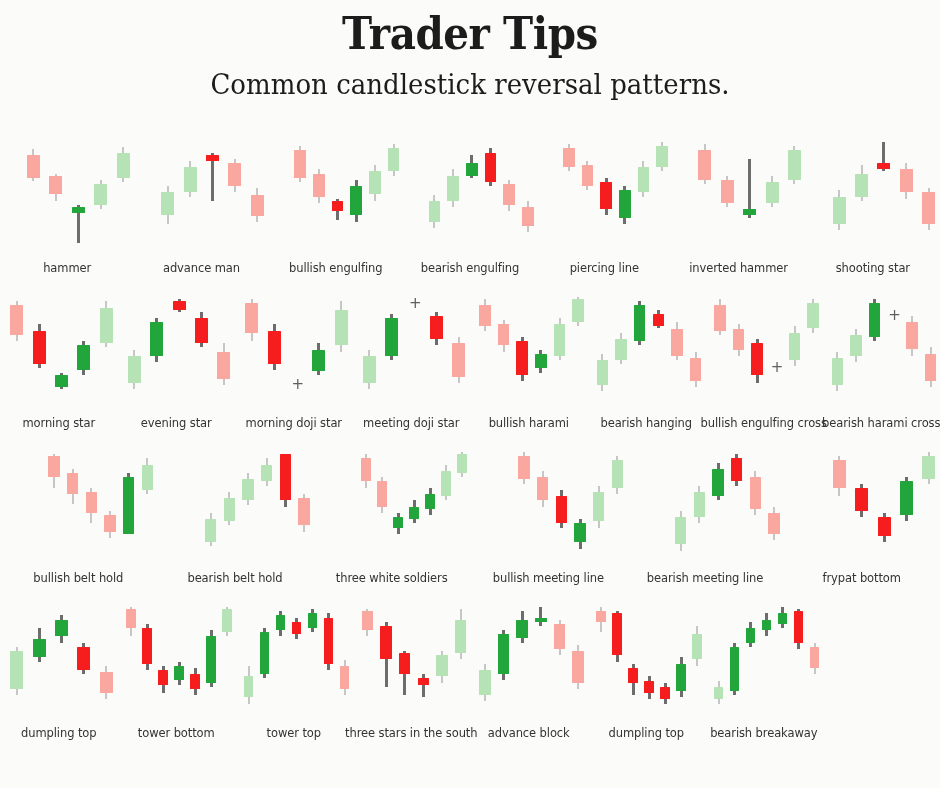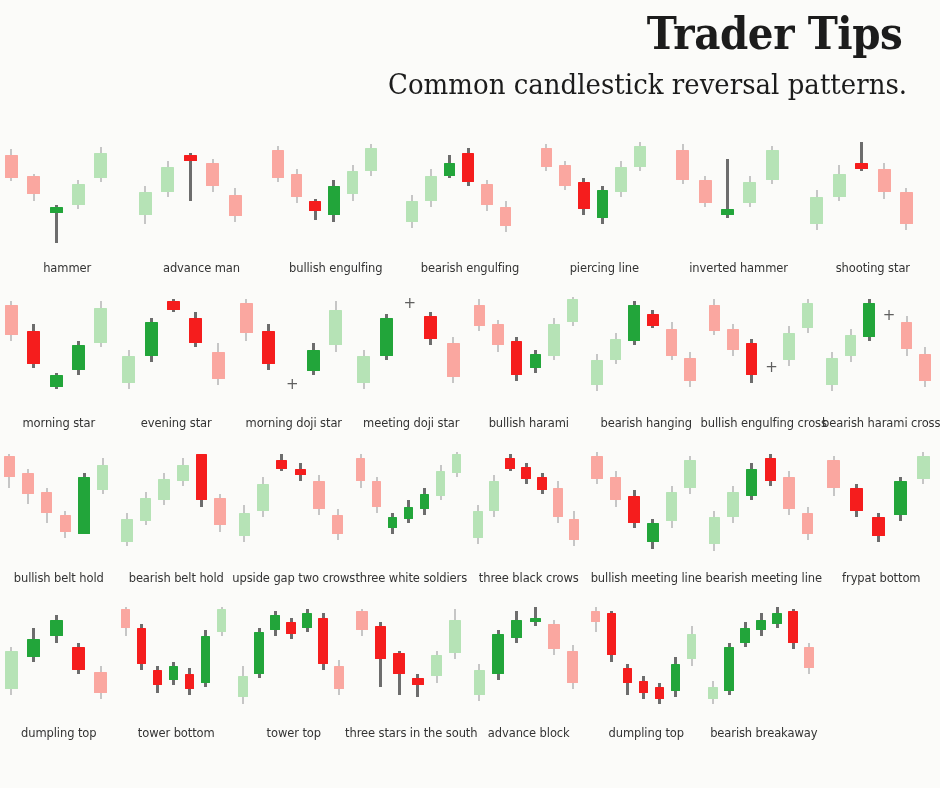--- a/index.html
+++ b/index.html
@@ -15,21 +15,21 @@
     overflow: hidden;
   }
   .page {
     width: 940px;
     height: 788px;
     position: relative;
     background: #fbfbf9;
     box-sizing: border-box;
   }
   .header {
-    text-align: right;
+    text-align: center;
     padding-top: 8px;
   }
   .title {
     font-family: "DejaVu Serif", "Liberation Serif", serif;
     font-weight: bold;
     font-size: 44px;
     letter-spacing: -0.5px;
     color: #1c1c1c;
     margin: 0;
     line-height: 1.18;
@@ -52,21 +52,21 @@
   }
   .row {
     display: flex;
     width: 940px;
     height: 155px;
   }
   .cell {
     flex: 1 1 0;
     display: flex;
     flex-direction: column;
-    align-items: flex-start;
+    align-items: flex-end;
     justify-content: flex-start;
     position: relative;
     min-width: 0;
   }
   .chart {
     width: 112px;
     height: 105px;
     position: relative;
   }
   .wick {
@@ -380,37 +380,20 @@
             <div class="wick" style="left: 45.6667px; top: 21px; height: 31.5px; background: rgb(198, 198, 198);"></div>
             <div class="body" style="left: 40.88px; top: 27.3px; width: 11.5733px; height: 21px; background: rgb(182, 227, 182);"></div>
             <div class="wick" style="left: 64.3333px; top: 6.3px; height: 27.3px; background: rgb(198, 198, 198);"></div>
             <div class="body" style="left: 59.5467px; top: 12.6px; width: 11.5733px; height: 16.8px; background: rgb(182, 227, 182);"></div>
             <div class="wick dark" style="left: 82.5px; top: 2.1px; height: 52.5px;"></div>
             <div class="body" style="left: 78.2133px; top: 2.1px; width: 11.5733px; height: 46.2px; background: rgb(245, 29, 29);"></div>
             <div class="wick" style="left: 101.667px; top: 42px; height: 37.8px; background: rgb(198, 198, 198);"></div>
             <div class="body" style="left: 96.88px; top: 46.2px; width: 11.5733px; height: 27.3px; background: rgb(250, 167, 160);"></div>
           </div>
           <div class="caption">bearish belt hold</div>
-        </div>
-        <div class="cell">
-          <div class="chart">
-            <div class="wick" style="left: 8.33333px; top: 52.5px; height: 37.8px; background: rgb(198, 198, 198);"></div>
-            <div class="body" style="left: 3.54667px; top: 60.9px; width: 11.5733px; height: 23.1px; background: rgb(182, 227, 182);"></div>
-            <div class="wick" style="left: 27px; top: 25.2px; height: 39.9px; background: rgb(198, 198, 198);"></div>
-            <div class="body" style="left: 22.2133px; top: 31.5px; width: 11.5733px; height: 27.3px; background: rgb(182, 227, 182);"></div>
-            <div class="wick dark" style="left: 45.1667px; top: 2.1px; height: 16.8px;"></div>
-            <div class="body" style="left: 40.88px; top: 8.4px; width: 11.5733px; height: 8.4px; background: rgb(245, 29, 29);"></div>
-            <div class="wick dark" style="left: 63.8333px; top: 10.5px; height: 18.9px;"></div>
-            <div class="body" style="left: 59.5467px; top: 16.8px; width: 11.5733px; height: 6.3px; background: rgb(245, 29, 29);"></div>
-            <div class="wick" style="left: 83px; top: 23.1px; height: 39.9px; background: rgb(198, 198, 198);"></div>
-            <div class="body" style="left: 78.2133px; top: 29.4px; width: 11.5733px; height: 27.3px; background: rgb(250, 167, 160);"></div>
-            <div class="wick" style="left: 101.667px; top: 56.7px; height: 31.5px; background: rgb(198, 198, 198);"></div>
-            <div class="body" style="left: 96.88px; top: 63px; width: 11.5733px; height: 18.9px; background: rgb(250, 167, 160);"></div>
-          </div>
-          <div class="caption">upside gap two crows</div>
         </div>
         <div class="cell">
           <div class="chart">
             <div class="wick" style="left: 7px; top: 2.1px; height: 33.6px; background: rgb(198, 198, 198);"></div>
             <div class="body" style="left: 3.04px; top: 6.3px; width: 9.92px; height: 23.1px; background: rgb(250, 167, 160);"></div>
             <div class="wick" style="left: 23px; top: 25.2px; height: 35.7px; background: rgb(198, 198, 198);"></div>
             <div class="body" style="left: 19.04px; top: 29.4px; width: 9.92px; height: 25.2px; background: rgb(250, 167, 160);"></div>
             <div class="wick dark" style="left: 38.5px; top: 60.9px; height: 21px;"></div>
             <div class="body" style="left: 35.04px; top: 65.1px; width: 9.92px; height: 10.5px; background: rgb(34, 165, 58);"></div>
             <div class="wick dark" style="left: 54.5px; top: 48.3px; height: 23.1px;"></div>
@@ -419,39 +402,20 @@
             <div class="body" style="left: 67.04px; top: 42px; width: 9.92px; height: 14.7px; background: rgb(34, 165, 58);"></div>
             <div class="wick" style="left: 87px; top: 12.6px; height: 35.7px; background: rgb(198, 198, 198);"></div>
             <div class="body" style="left: 83.04px; top: 18.9px; width: 9.92px; height: 25.2px; background: rgb(182, 227, 182);"></div>
             <div class="wick" style="left: 103px; top: 0px; height: 25.2px; background: rgb(198, 198, 198);"></div>
             <div class="body" style="left: 99.04px; top: 2.1px; width: 9.92px; height: 18.9px; background: rgb(182, 227, 182);"></div>
           </div>
           <div class="caption">three white soldiers</div>
         </div>
         <div class="cell">
           <div class="chart">
-            <div class="wick" style="left: 7px; top: 52.5px; height: 39.9px; background: rgb(198, 198, 198);"></div>
-            <div class="body" style="left: 3.04px; top: 58.8px; width: 9.92px; height: 27.3px; background: rgb(182, 227, 182);"></div>
-            <div class="wick" style="left: 23px; top: 23.1px; height: 42px; background: rgb(198, 198, 198);"></div>
-            <div class="body" style="left: 19.04px; top: 29.4px; width: 9.92px; height: 29.4px; background: rgb(182, 227, 182);"></div>
-            <div class="wick dark" style="left: 38.5px; top: 2.1px; height: 16.8px;"></div>
-            <div class="body" style="left: 35.04px; top: 6.3px; width: 9.92px; height: 10.5px; background: rgb(245, 29, 29);"></div>
-            <div class="wick dark" style="left: 54.5px; top: 10.5px; height: 21px;"></div>
-            <div class="body" style="left: 51.04px; top: 14.7px; width: 9.92px; height: 12.6px; background: rgb(245, 29, 29);"></div>
-            <div class="wick dark" style="left: 70.5px; top: 21px; height: 21px;"></div>
-            <div class="body" style="left: 67.04px; top: 25.2px; width: 9.92px; height: 12.6px; background: rgb(245, 29, 29);"></div>
-            <div class="wick" style="left: 87px; top: 29.4px; height: 42px; background: rgb(198, 198, 198);"></div>
-            <div class="body" style="left: 83.04px; top: 35.7px; width: 9.92px; height: 29.4px; background: rgb(250, 167, 160);"></div>
-            <div class="wick" style="left: 103px; top: 58.8px; height: 35.7px; background: rgb(198, 198, 198);"></div>
-            <div class="body" style="left: 99.04px; top: 67.2px; width: 9.92px; height: 21px; background: rgb(250, 167, 160);"></div>
-          </div>
-          <div class="caption">three black crows</div>
-        </div>
-        <div class="cell">
-          <div class="chart">
             <div class="wick" style="left: 8.33333px; top: 0px; height: 31.5px; background: rgb(198, 198, 198);"></div>
             <div class="body" style="left: 3.54667px; top: 4.2px; width: 11.5733px; height: 23.1px; background: rgb(250, 167, 160);"></div>
             <div class="wick" style="left: 27px; top: 18.9px; height: 35.7px; background: rgb(198, 198, 198);"></div>
             <div class="body" style="left: 22.2133px; top: 25.2px; width: 11.5733px; height: 23.1px; background: rgb(250, 167, 160);"></div>
             <div class="wick dark" style="left: 45.1667px; top: 37.8px; height: 37.8px;"></div>
             <div class="body" style="left: 40.88px; top: 44.1px; width: 11.5733px; height: 27.3px; background: rgb(245, 29, 29);"></div>
             <div class="wick dark" style="left: 63.8333px; top: 67.2px; height: 29.4px;"></div>
             <div class="body" style="left: 59.5467px; top: 71.4px; width: 11.5733px; height: 18.9px; background: rgb(34, 165, 58);"></div>
             <div class="wick" style="left: 83px; top: 33.6px; height: 42px; background: rgb(198, 198, 198);"></div>
             <div class="body" style="left: 78.2133px; top: 39.9px; width: 11.5733px; height: 29.4px; background: rgb(182, 227, 182);"></div>

